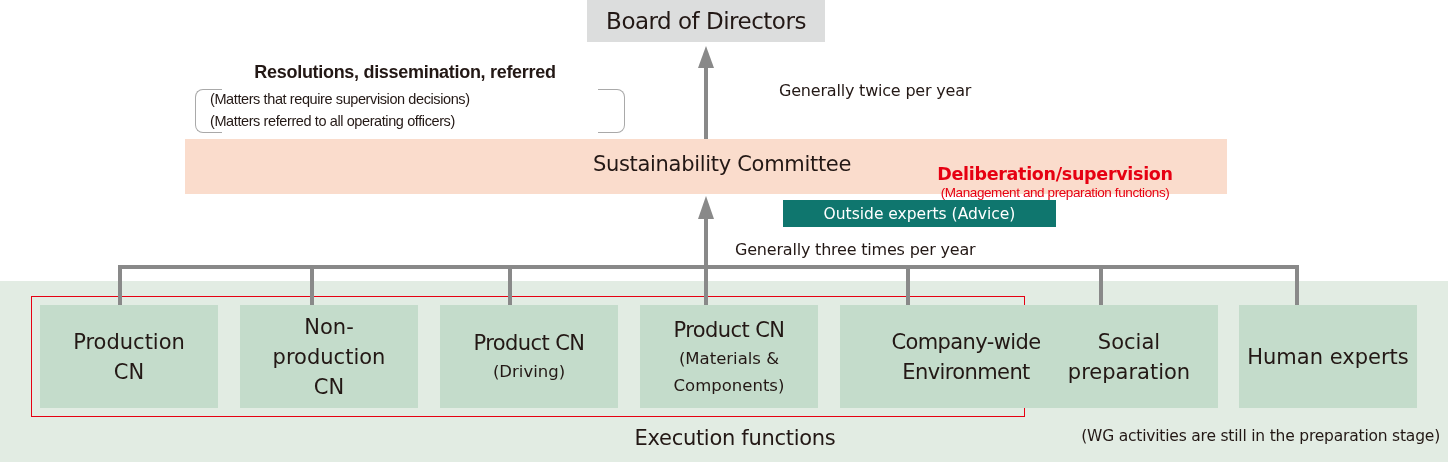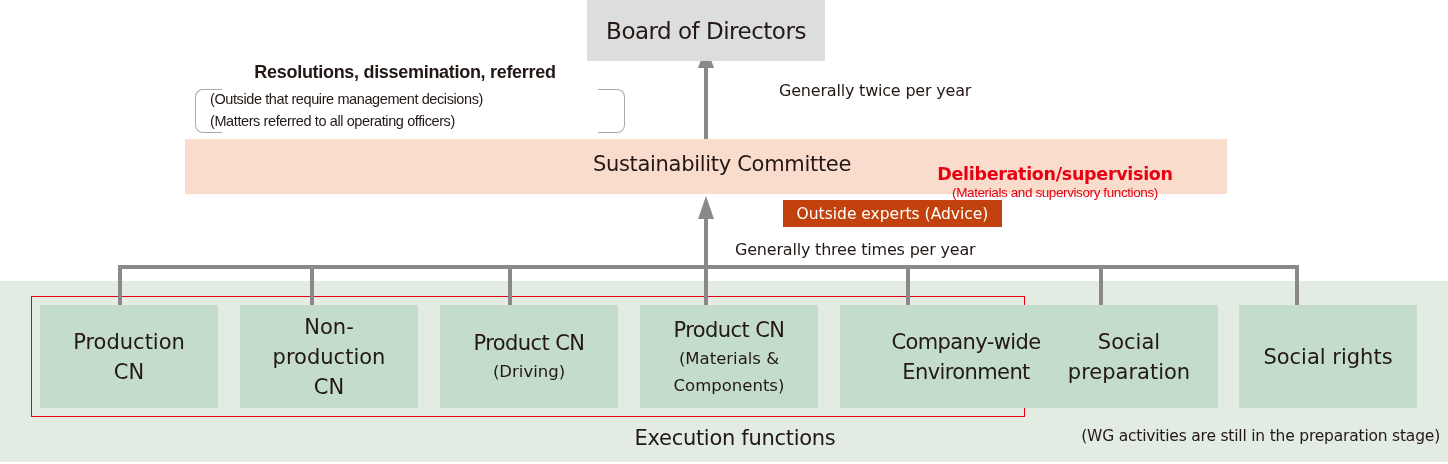--- a/index.html
+++ b/index.html
@@ -1,37 +1,37 @@
 <!DOCTYPE html>
 <html><head>
 <meta charset="utf-8">
 <style>
   html, body { margin: 0; padding: 0; background: #ffffff; }
   body { width: 1448px; height: 464px; position: relative; overflow: hidden;
          font-family: "Liberation Sans", "DejaVu Sans", sans-serif; color: #231815; }
   .abs { position: absolute; }
-  .board { left: 587px; top: 0; width: 238px; height: 61px; background: #dcdddd;
+  .board { left: 587px; top: 0; width: 238px; height: 42px; background: #dcdddd;
            display: flex; align-items: center; justify-content: center;
            font-size: 23px; font-family: "DejaVu Sans", sans-serif; letter-spacing: -0.5px; }
   .res-title { left: 200px; top: 62px; width: 410px; text-align: center;
                font-size: 18px; font-weight: bold; font-family: "Liberation Sans", sans-serif;
                letter-spacing: -0.3px; }
   .res-line { left: 210px; font-size: 14.5px; font-family: "Liberation Sans", sans-serif; letter-spacing: -0.4px; }
   .bracket-l { left: 195px; top: 89px; width: 26px; height: 42px;
                border: 1.5px solid #a9a9a9; border-right: none; border-radius: 8px 0 0 8px; }
   .bracket-r { left: 598px; top: 89px; width: 26px; height: 42px;
                border: 1.5px solid #a9a9a9; border-left: none; border-radius: 0 8px 8px 0; }
   .freq { font-size: 16px; font-family: "DejaVu Sans", sans-serif; letter-spacing: -0.2px; }
   .committee-band { left: 185px; top: 139px; width: 1042px; height: 55px; background: #fadccc; }
   .committee-title { left: 516px; top: 152px; width: 412px; text-align: center;
                      font-size: 21px; font-family: "DejaVu Sans", sans-serif; letter-spacing: -0.3px; }
   .delib { left: 910px; top: 147px; width: 290px; text-align: center; color: #e60012; }
   .delib .t1 { font-size: 17.5px; font-weight: bold; font-family: "DejaVu Sans", sans-serif; letter-spacing: -0.3px; line-height: 22px; margin-top: 16px; }
   .delib .t2 { font-size: 13.5px; font-family: "Liberation Sans", sans-serif; letter-spacing: -0.4px; line-height: 16px; }
-  .experts { left: 783px; top: 200px; width: 219px; height: 27px; background: #c2410c; color: #ffffff;
+  .experts { left: 783px; top: 200px; width: 273px; height: 27px; background: #0f766e; color: #ffffff;
              display: flex; align-items: center; justify-content: center;
              font-size: 15.5px; font-family: "DejaVu Sans", sans-serif; }
   .green-bg { left: 0; top: 281px; width: 1448px; height: 181px; background: #e2ece3; }
   .red-frame { left: 31px; top: 296px; width: 994px; height: 121px; border: 1.5px solid #e60012; box-sizing: border-box; }
   .unit { top: 305px; width: 178px; height: 103px; background: #c4dccb;
           display: flex; flex-direction: column; align-items: center; justify-content: center;
           text-align: center; font-family: "DejaVu Sans", sans-serif; }
   .unit .main { font-size: 21px; line-height: 30px; letter-spacing: 0px; }
   .unit .main.narrow { letter-spacing: -0.6px; }
   .unit .sub { font-size: 16.5px; line-height: 27px; }
@@ -61,30 +61,30 @@
   <polygon points="706,196 698,219 714,219" fill="#898989"></polygon>
 </svg>
 
 <div class="abs board">
   <span>Board of Directors</span>
 </div>
 
 <div class="abs res-title">Resolutions, dissemination, referred</div>
 <div class="abs bracket-l"></div>
 <div class="abs bracket-r"></div>
-<div class="abs res-line" style="top:91px;">(Outside that require management decisions)</div>
+<div class="abs res-line" style="top:91px;">(Matters that require supervision decisions)</div>
 <div class="abs res-line" style="top:113px;">(Matters referred to all operating officers)</div>
 
 <div class="abs freq" style="left:735px; top:81px;margin-left:44px;">Generally twice per year</div>
 
 <div class="abs committee-band"></div>
 <div class="abs committee-title">Sustainability Committee</div>
 <div class="abs delib">
   <div class="t1">Deliberation/supervision</div>
-  <div class="t2">(Materials and supervisory functions)</div>
+  <div class="t2">(Management and preparation functions)</div>
 </div>
 
 <div class="abs experts">
   <span>Outside experts (Advice)</span>
 </div>
 
 <div class="abs freq" style="left:735px; top:240px;">Generally three times per year</div>
 
 <div class="abs unit" style="left:40px;">
   <div class="main">Production</div>
@@ -106,17 +106,17 @@
 </div>
 <div class="abs unit" style="left:840px;padding-left:37px;">
   <div class="main narrow">Company-wide</div>
   <div class="main narrow">Environment</div>
 </div>
 <div class="abs unit" style="left:1040px;">
   <div class="main">Social</div>
   <div class="main">preparation</div>
 </div>
 <div class="abs unit" style="left:1239px;">
-  <div class="main">Social rights</div>
+  <div class="main">Human experts</div>
 </div>
 
 <div class="abs exec">Execution functions</div>
 <div class="abs wg">(WG activities are still in the preparation stage)</div>
 
 </body></html>

